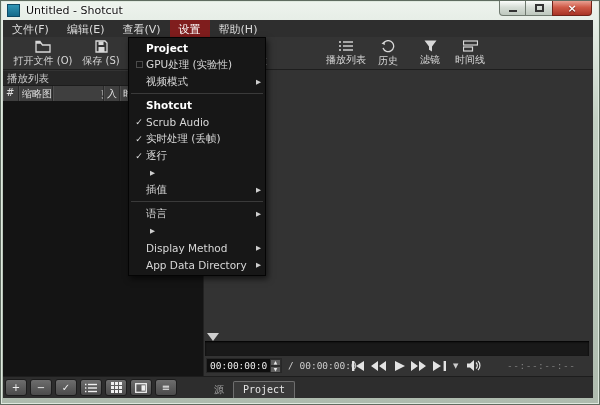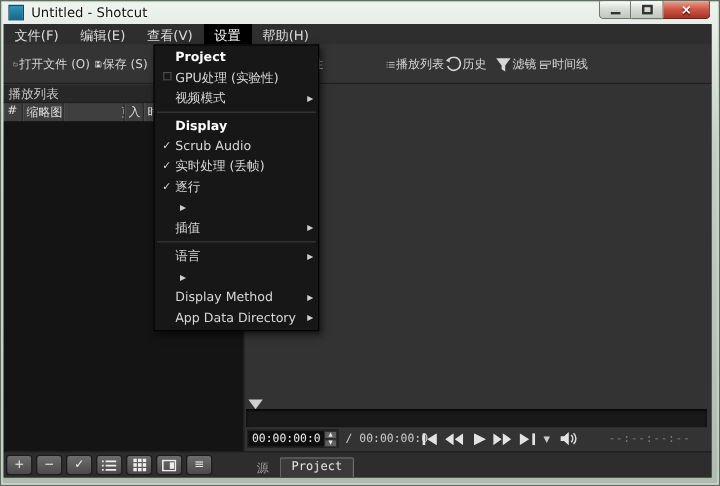--- a/index.html
+++ b/index.html
@@ -24,24 +24,24 @@
     background:linear-gradient(#e9a092,#cf5a47 45%,#a83325); border-color:#6f2318; }
   .glyph-min { width:8px; height:2px; background:#333; margin-top:5px; }
   .glyph-max { width:9px; height:8px; border:2px solid #333; background:transparent; }
   .glyph-close { color:#fff; font-weight:bold; font-size:11px; line-height:1; text-shadow:0 1px 1px #5a1a10; }
 
   
   .client { position:absolute; left:3px; top:20px; width:590px; height:378px; background:#333; overflow:hidden; }
 
   .menubar { position:absolute; left:0; top:0; width:590px; height:17px; background:#2e2e2e; display:flex; align-items:stretch; }
   .mbitem { color:#dcdcdc; font-size:11px; padding:2px 9px 0 9px; }
-  .mbitem.active { background:#000000; color:#ffffff; }
+  .mbitem.active { background:#7f1d1d; color:#ffffff; }
 
   .toolbar { position:absolute; left:0; top:17px; width:590px; height:33px; background:#343434; border-bottom:1px solid #1e1e1e; }
-  .tbtn { position:absolute; top:1px; height:31px; display:flex; flex-direction:row; align-items:center; justify-content:center; gap:1px; color:#d6d6d6; }
+  .tbtn { position:absolute; top:1px; height:31px; display:flex; flex-direction:column; align-items:center; justify-content:center; gap:1px; color:#d6d6d6; }
   .tbtn .tlabel { font-size:10px; white-space:nowrap; }
   .tbtn svg { display:block; }
   .prop-i { font-size:11px; font-weight:bold; font-style:italic; height:14px; line-height:14px; }
 
   
   .ptitle { position:absolute; left:0; top:51px; width:200px; height:15px; background:#272727; color:#c9c9c9; font-size:10.5px; padding:1px 0 0 4px; border-bottom:1px solid #1c1c1c; }
   .pheader { position:absolute; left:0; top:66px; width:200px; height:15px; background:#3f3f3f; display:flex; color:#dedede; font-size:10px; }
   .pcell { padding:1px 2px 0 3px; border-right:1px solid #2a2a2a; box-shadow:inset 1px 0 0 #4d4d4d; white-space:nowrap; overflow:hidden; }
   .pbody { position:absolute; left:0; top:81px; width:200px; height:275px; background:#141414; }
   .vsplit { position:absolute; left:200px; top:51px; width:1px; height:305px; background:#222; }
@@ -295,21 +295,21 @@
     <div class="mrow">
         <span class="mgut"></span>
         <span class="mlabel">视频模式</span>
         <span class="marrow">▶</span>
       </div>
     <div class="msep">
         <div></div>
       </div>
     <div class="mrow mh">
         <span class="mgut"></span>
-        <span class="mlabel">Display</span>
+        <span class="mlabel">Shotcut</span>
         <span class="marrow"></span>
       </div>
     <div class="mrow">
         <span class="mgut">✓</span>
         <span class="mlabel">Scrub Audio</span>
         <span class="marrow"></span>
       </div>
     <div class="mrow">
         <span class="mgut">✓</span>
         <span class="mlabel">实时处理 (丢帧)</span>

